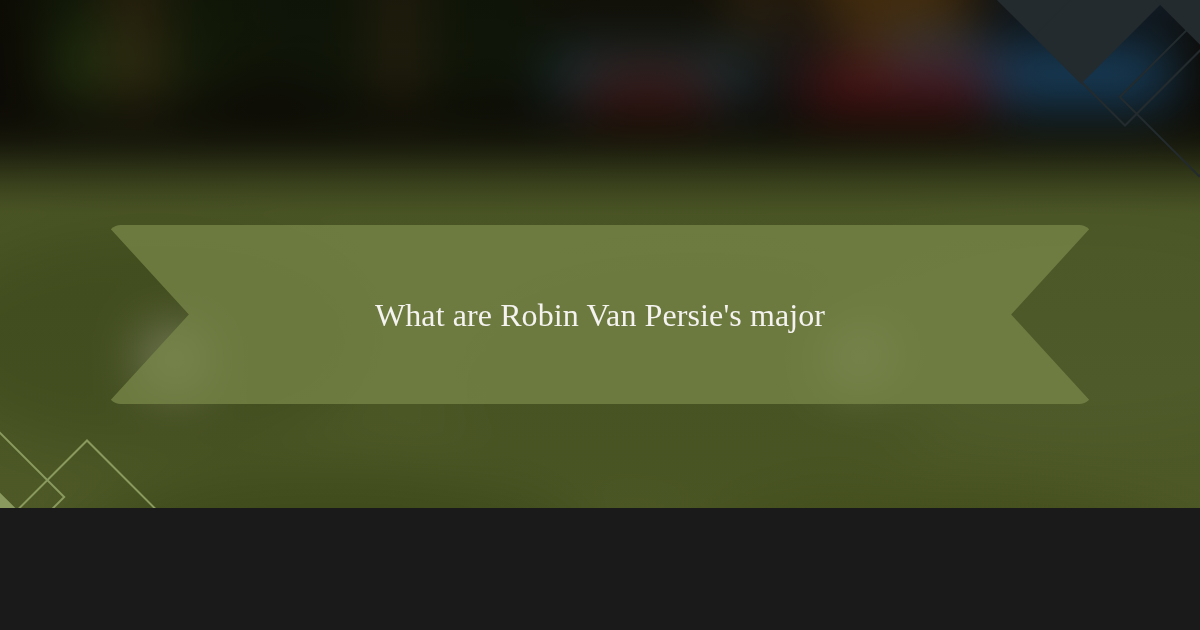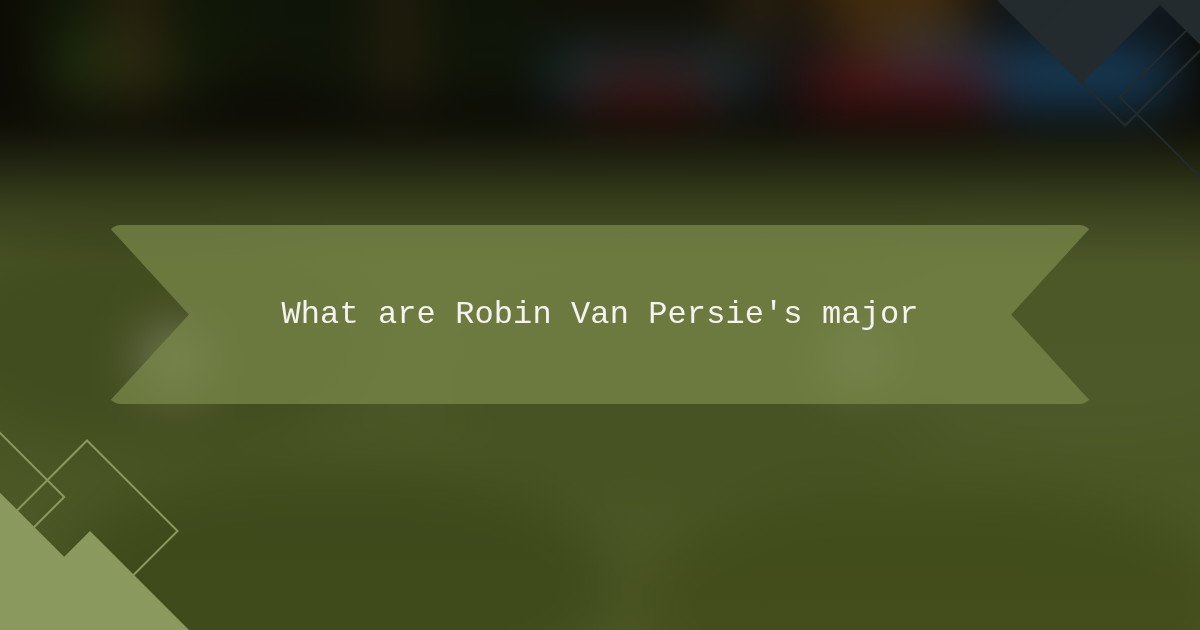--- a/index.html
+++ b/index.html
@@ -4,23 +4,23 @@
 <title>Question Banner</title>
 <style>
   html, body {
     margin: 0;
     padding: 0;
     background: #1a1a1a;
   }
   #card {
     position: relative;
     width: 1200px;
-    height: 630px;
+    height: 508px;
     overflow: hidden;
-    font-family: Liberation Mono, monospace;
+    font-family: Liberation Serif, serif;
     background: #4e5a2a;
   }
 
   
   .bg-photo {
     position: absolute;
     left: -60px;
     top: -60px;
     width: 1320px;
     height: 750px;

